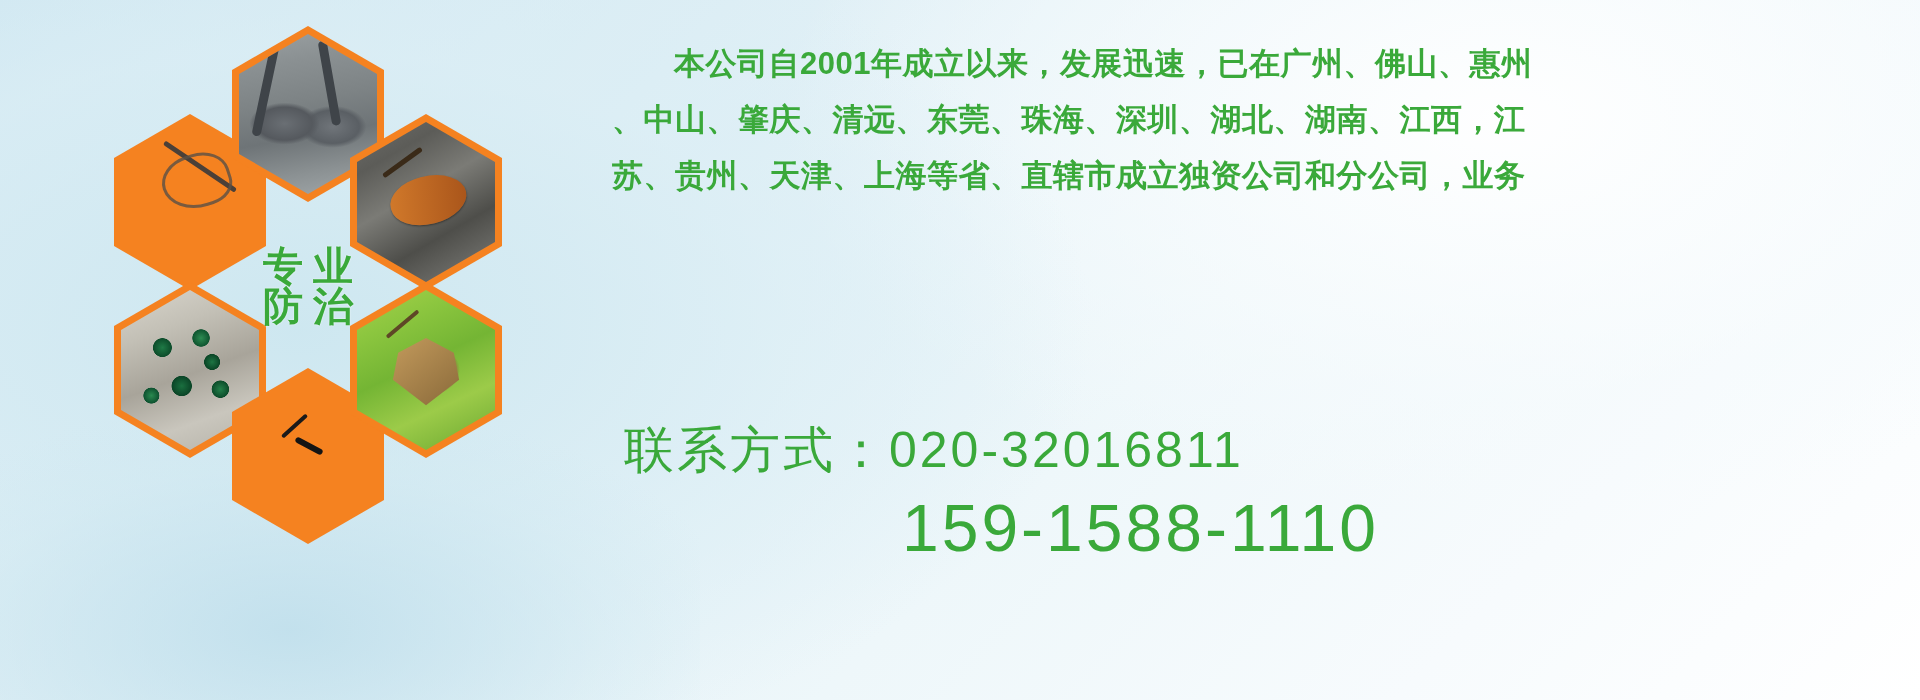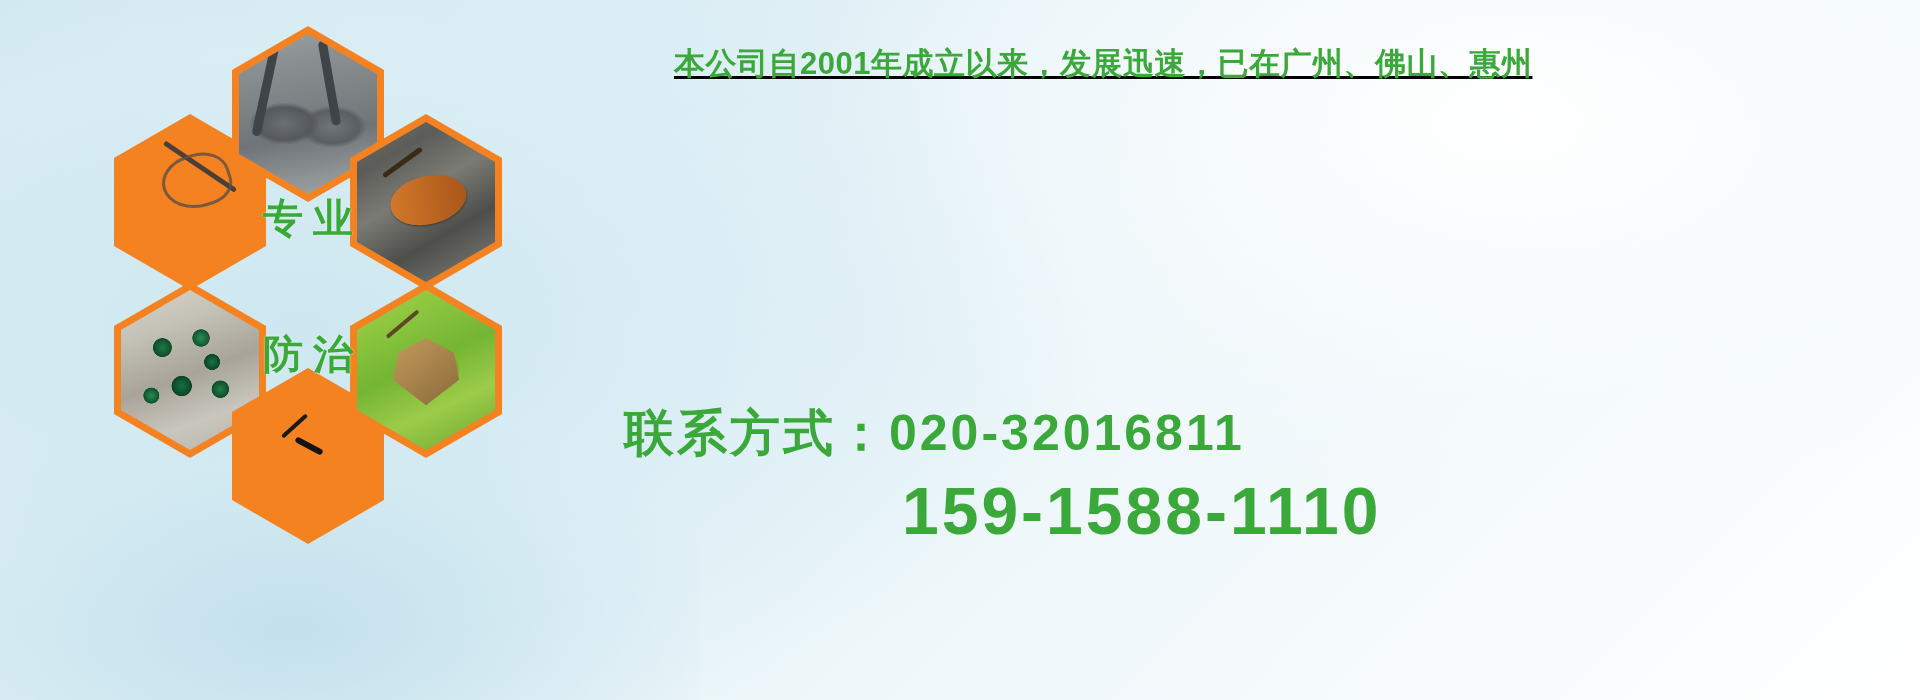--- a/index.html
+++ b/index.html
@@ -39,21 +39,21 @@
 
   .hex.h-mosquito{left:30px;top:104px;}
   .hex.h-rats{left:148px;top:16px;}
   .hex.h-roach{left:266px;top:104px;}
   .hex.h-flies{left:30px;top:272px;}
   .hex.h-ant{left:148px;top:358px;}
   .hex.h-bug{left:266px;top:272px;}
 
   .center-text{
     position:absolute;left:148px;top:188px;width:152px;height:176px;
-    display:flex;flex-direction:column;align-items:center;justify-content:space-between;
+    display:flex;flex-direction:column;align-items:center;justify-content:center;
   }
   .center-text span{
     color:#3aa93a;font-weight:bold;font-size:40px;line-height:1;
     letter-spacing:10px;text-indent:10px;
     text-shadow:0 0 2px rgba(255,255,255,.8);
   }
 
   
   .art.mosquito{
     background:
@@ -145,37 +145,37 @@
     clip-path:polygon(50% 0%,92% 22%,100% 62%,50% 100%,0% 62%,8% 22%);
     box-shadow:0 1px 3px rgba(0,0,0,.35);
   }
   .art.bug:after{
     content:"";position:absolute;left:18%;top:20%;width:30%;height:4px;
     background:#5e4726;transform:rotate(-40deg);border-radius:2px;
   }
 
   
   .copy{
-    position:absolute;left:612px;top:36px;width:1290px;text-decoration:underline;
+    position:absolute;left:612px;top:36px;width:1290px;
   }
   .copy p{
     margin:0;
     color:#3aa93a;
     font-size:31px;
     line-height:56px;
     font-weight:600;
     letter-spacing:.5px;
     text-align:justify;
     text-justify:inter-character;
   }
   .copy p.first{text-indent:62px;}
 
   .contact{
-    position:absolute;left:612px;top:394px;width:1300px;
-    color:#3aa93a;font-weight:700;
+    position:absolute;left:612px;top:411px;width:1300px;
+    color:#3aa93a;font-weight:400;
   }
   .contact .line1{
     font-size:50px;line-height:78px;letter-spacing:3px;padding-left:12px;
   }
   .contact .line2{
     font-size:66px;line-height:78px;letter-spacing:3px;padding-left:290px;
   }
 </style>
 </head>
 <body>
@@ -222,20 +222,22 @@
 
     <div class="center-text">
       <span>专业</span>
       <span>防治</span>
     </div>
 
   </div>
 
   <div class="copy">
     <p class="first">本公司自2001年成立以来，发展迅速，已在广州、佛山、惠州</p>
+    <p>、中山、肇庆、清远、东莞、珠海、深圳、湖北、湖南、江西，江</p>
+    <p>苏、贵州、天津、上海等省、直辖市成立独资公司和分公司，业务</p>
   </div>
 
   <div class="contact">
     <div class="line1">联系方式：020-32016811</div>
     <div class="line2">159-1588-1110</div>
   </div>
 
 </div>
 
 </body></html>

